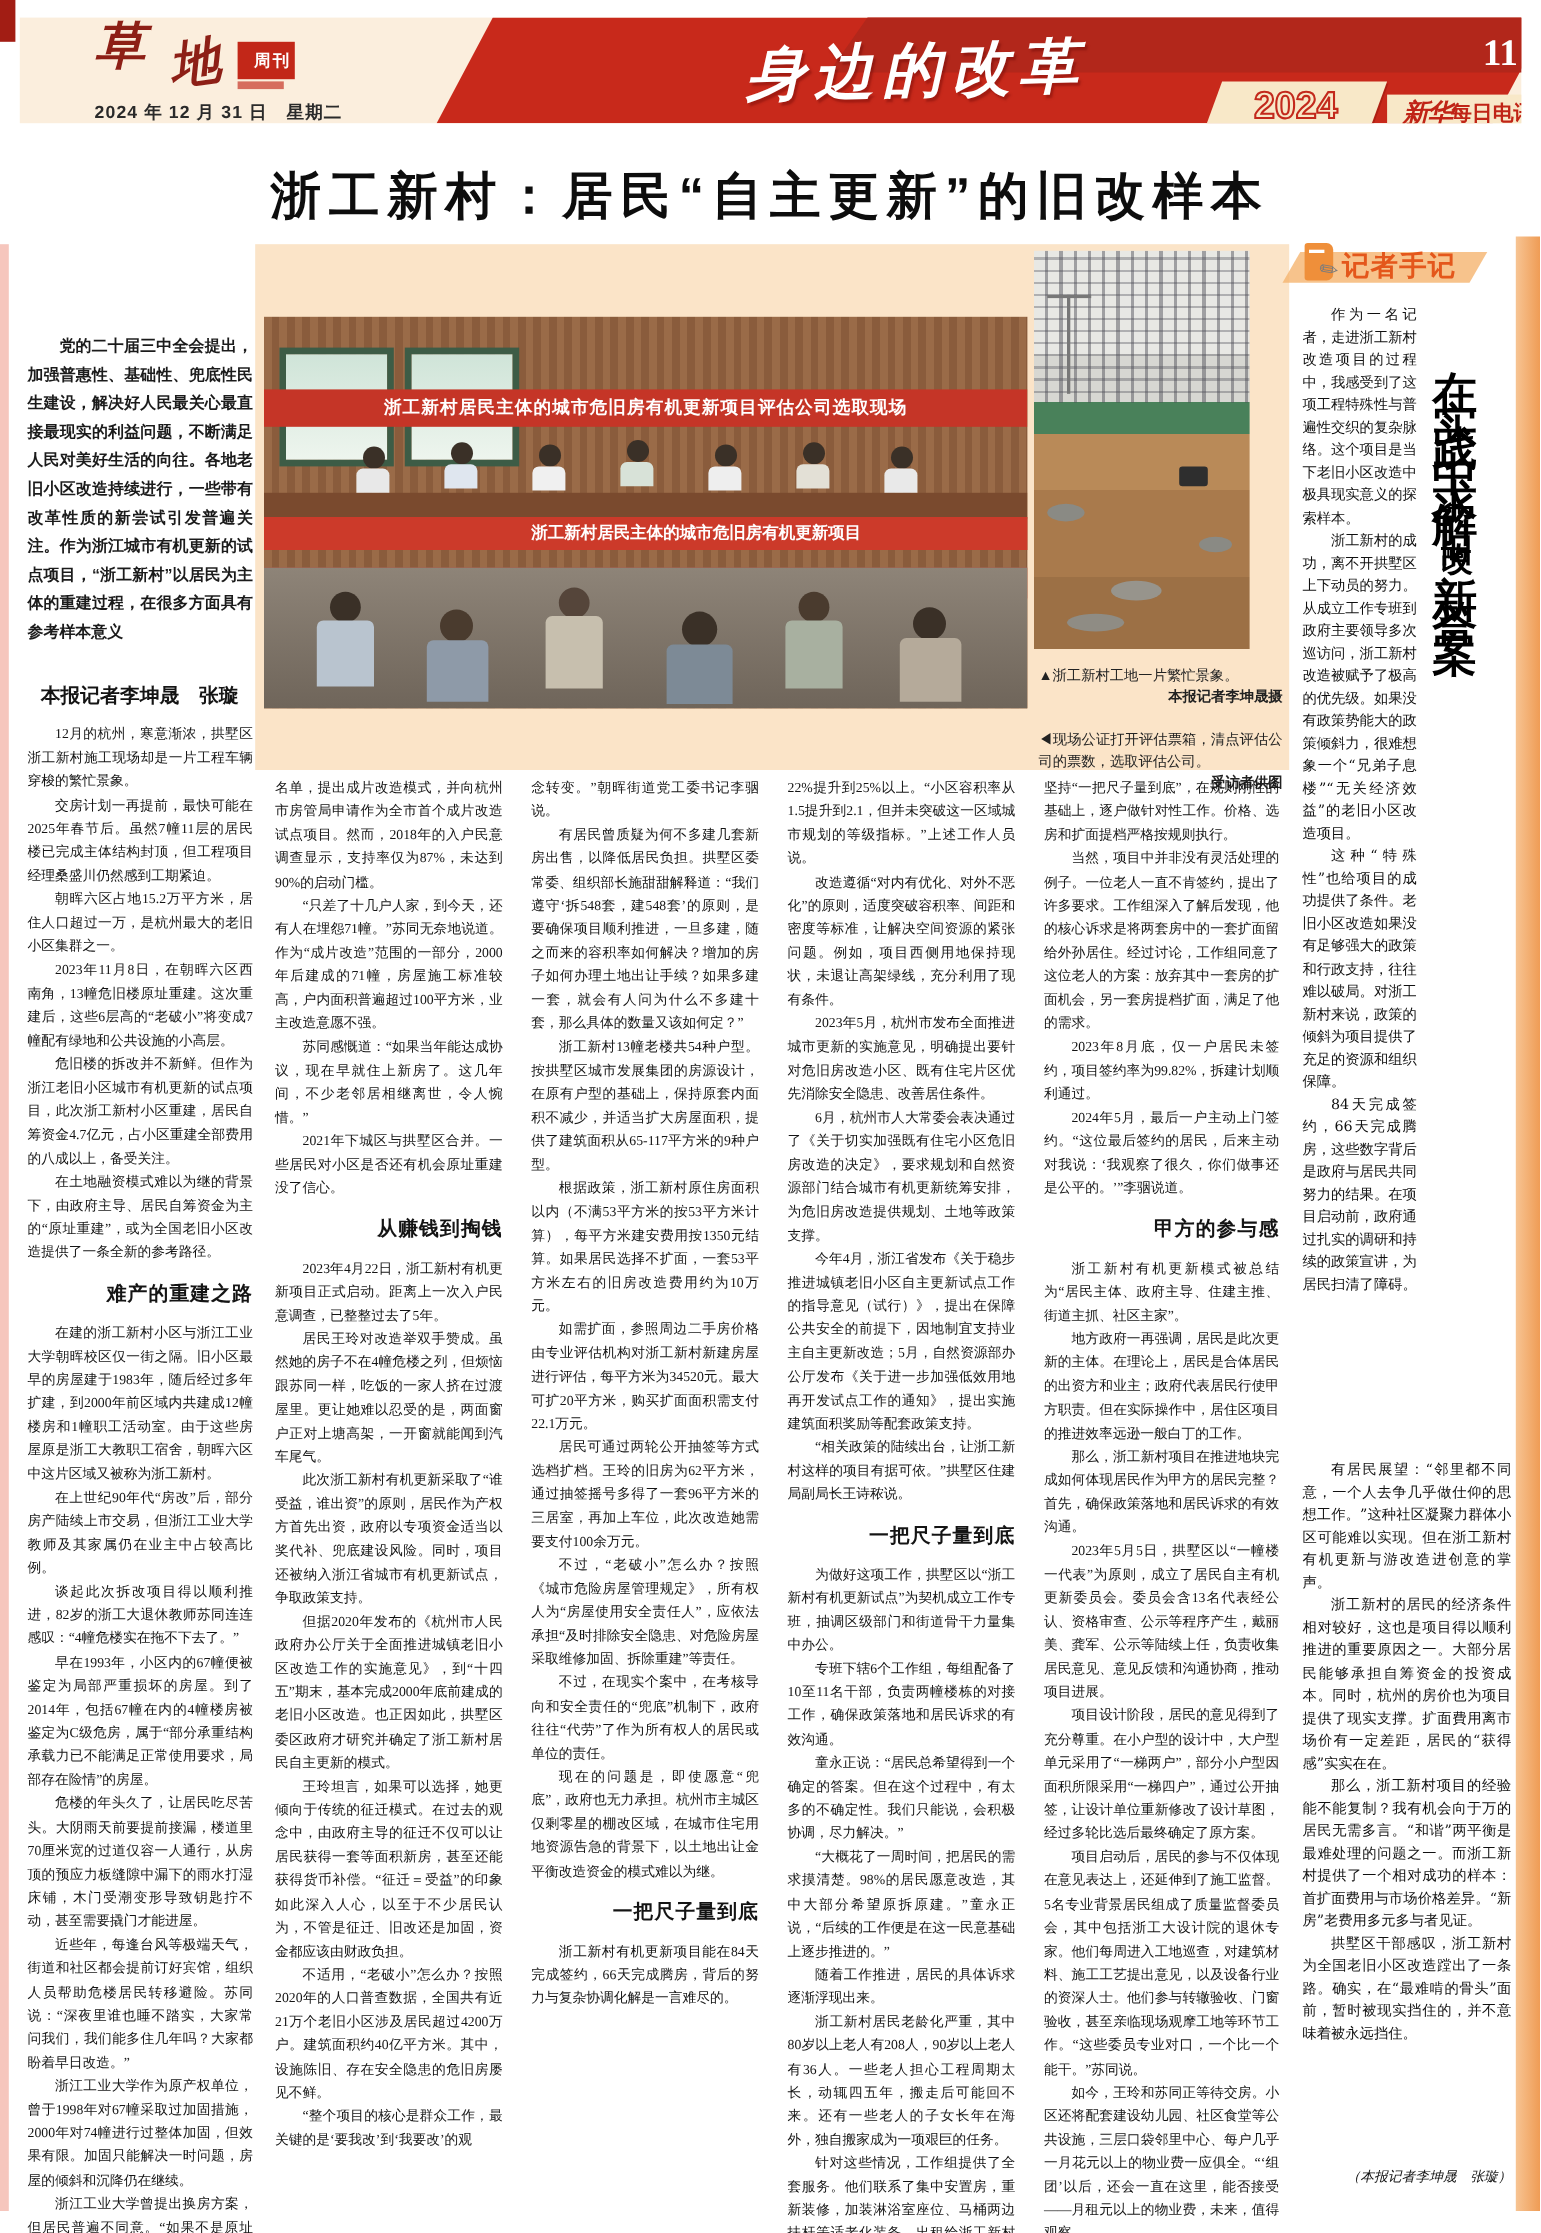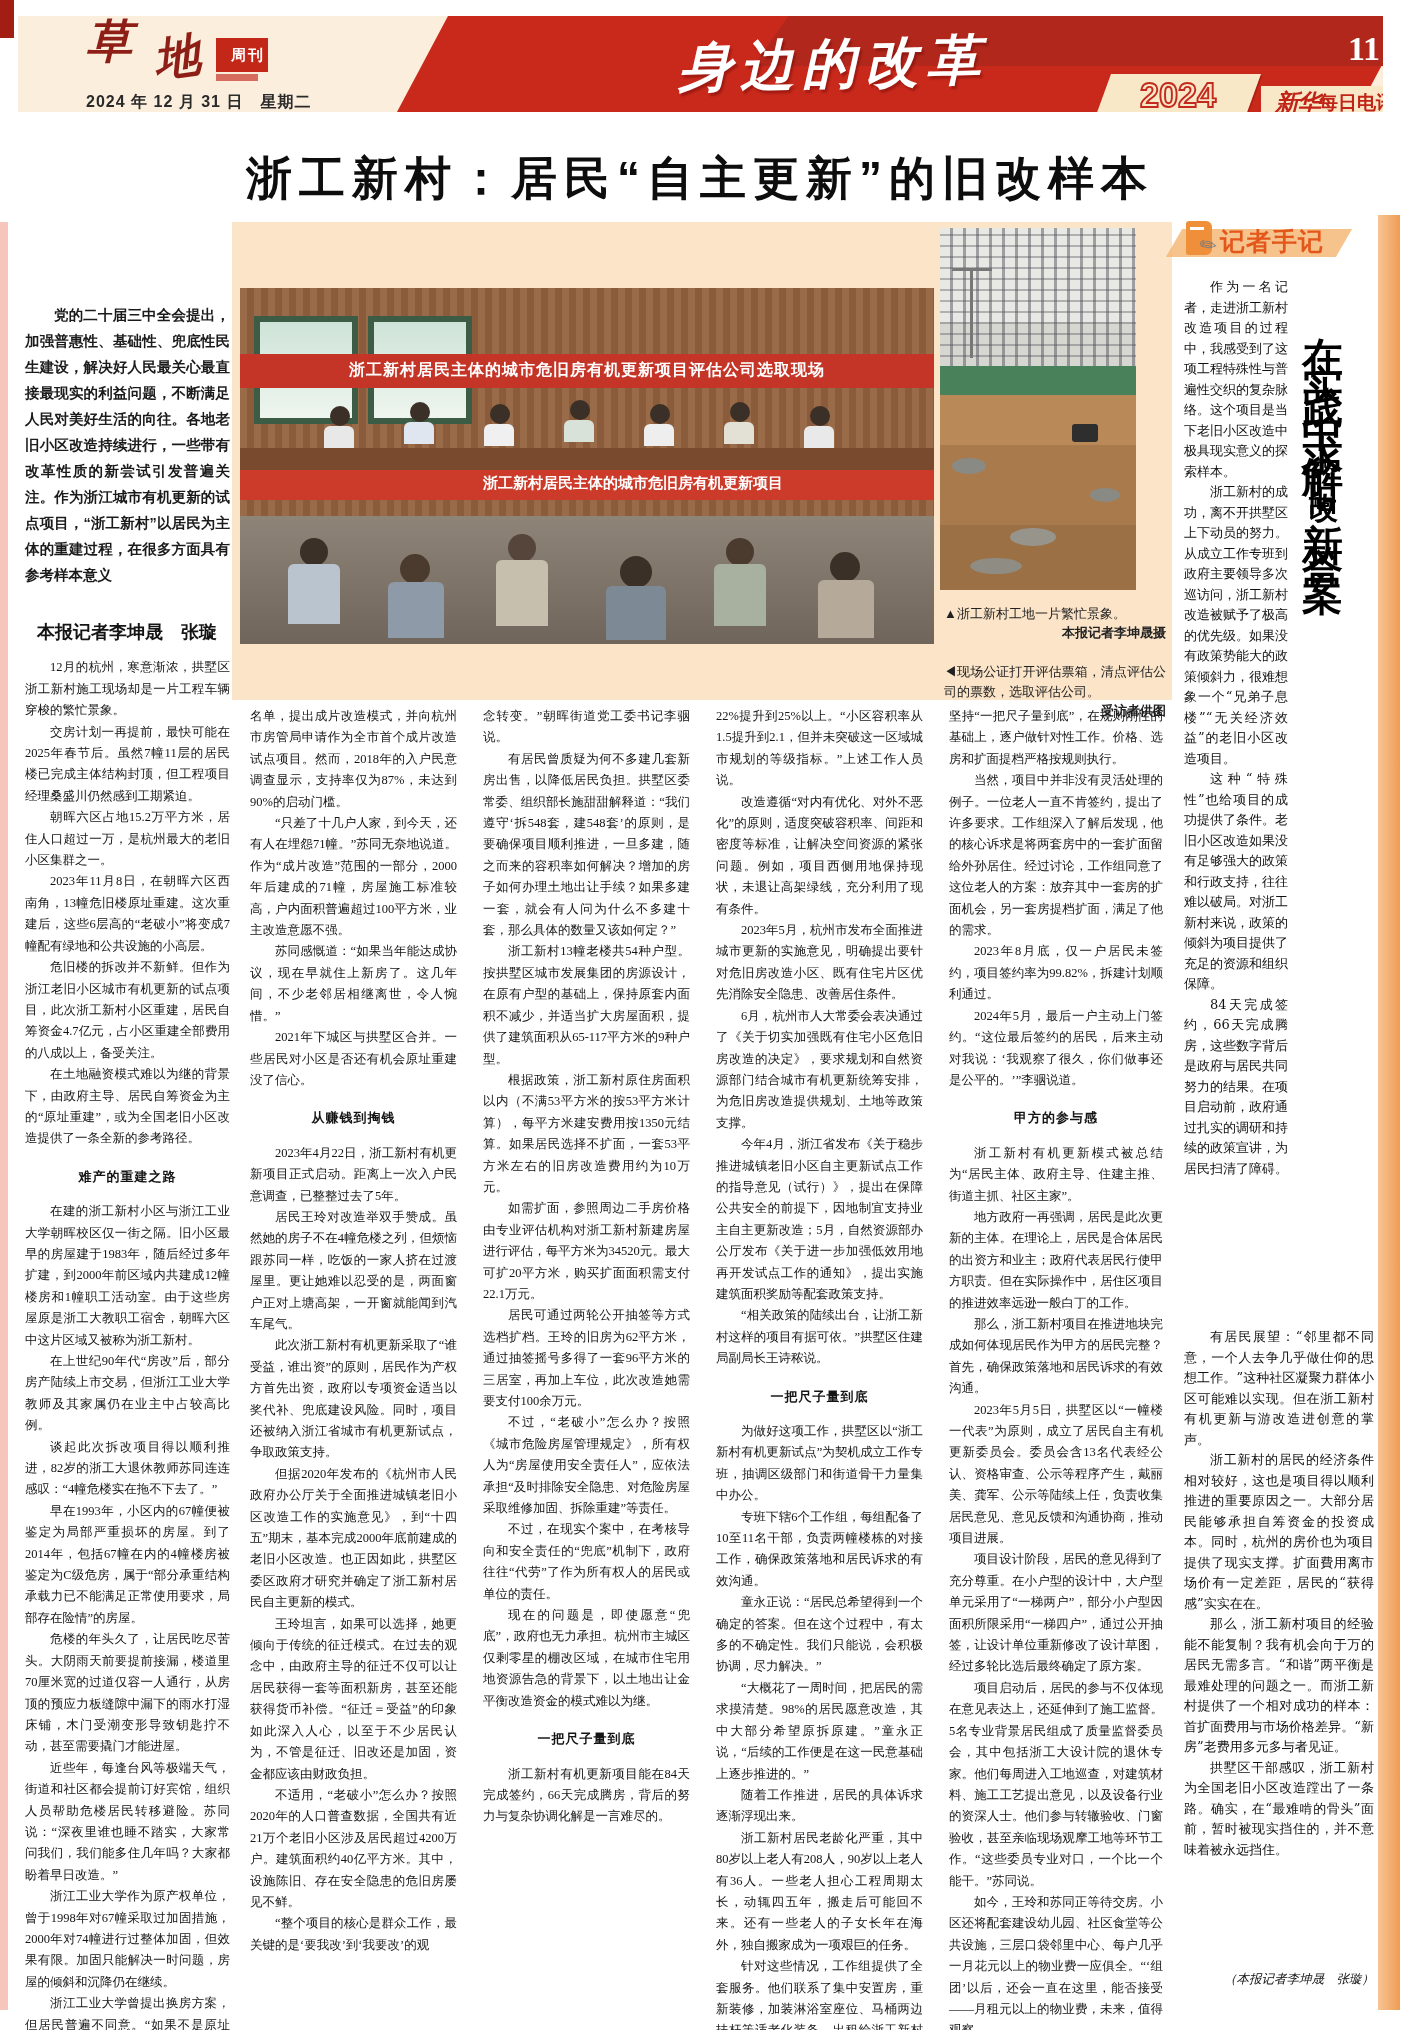--- a/index.html
+++ b/index.html
@@ -50,21 +50,21 @@
         font-family:"Liberation Sans",sans-serif;font-weight:900;font-size:46px;
         letter-spacing:7px;color:#0d0d0d;}
 
   
   #photo-panel{left:232px;top:222px;width:940px;height:478px;background:#fbe4c8;}
   #photo-meeting{left:8px;top:66px;width:694px;height:356px;overflow:hidden;
         background:repeating-linear-gradient(90deg,#9a6b48 0 7px,#8a5c3c 7px 14px);}
   .win{position:absolute;top:28px;width:92px;height:96px;background:
         linear-gradient(#cfe4d8,#eef5ee);border:6px solid #3d5c46;}
   .banner-strip{position:absolute;left:0;width:100%;background:#c53527;color:#fff;
-        font-family:Liberation Mono, monospace;text-align:center;overflow:hidden;white-space:nowrap;}
+        font-family:Liberation Serif, serif;text-align:center;overflow:hidden;white-space:nowrap;}
   #banner1{top:66px;height:34px;font-size:16px;font-weight:700;line-height:34px;letter-spacing:1px;}
   #banner2{top:182px;height:30px;font-size:15px;font-weight:700;line-height:30px;background:#cc3a2a;padding-left:46px;}
   #banner3{top:228px;height:28px;font-size:10px;line-height:16px;background:#c02f22;opacity:.95;}
   #meeting-table{position:absolute;left:0;top:160px;width:100%;height:24px;background:#7a4a2e;}
   #meeting-floor{position:absolute;left:0;top:228px;width:100%;height:128px;
         background:linear-gradient(#8e8478,#6f655a);}
   .head{position:absolute;width:20px;height:20px;border-radius:50%;background:#3a3027;}
   .shirt{position:absolute;width:30px;height:22px;border-radius:6px 6px 0 0;}
   #photo-build{left:708px;top:6px;width:196px;height:362px;overflow:hidden;background:
       linear-gradient(#e8e8e4 0 26%, #d7d7d2 26% 38%, #49815a 38% 46%, #b98a58 46% 60%, #a97a4c 60% 82%, #9c7045 82% 100%);}
@@ -87,22 +87,22 @@
   #col1{left:25px;top:230px;width:205px;}
   #col2{left:250px;top:706px;}
   #col3{left:483px;top:706px;}
   #col4{left:716px;top:706px;}
   #col5{left:949px;top:706px;width:214px;}
   .col p{margin:0;text-indent:2em;}
   .col .intro{font-family:"Liberation Sans",sans-serif;font-weight:700;font-size:14.5px;
         line-height:26px;color:#1b1b1b;margin:72px 0 34px 0;text-indent:2em;}
   .col .byline{font-family:"Liberation Sans",sans-serif;font-weight:700;font-size:18px;
         text-indent:0;margin:0 0 14px 12px;}
-  .col h2{font-family:"Liberation Sans",sans-serif;font-weight:900;font-size:13px;
-        text-align:center;margin:16px 0 14px 0;letter-spacing:1px;}
+  .col h2{font-family:"Liberation Sans",sans-serif;font-weight:900;font-size:18px;
+        text-align:right;margin:16px 0 14px 0;letter-spacing:1px;}
 
   
   #sidebar{left:1180px;top:215px;width:220px;height:1795px;background:#ffffff;}
   #sb-strip{position:absolute;right:0;top:0;width:22px;height:100%;
         background:linear-gradient(90deg,#f7c493,#ef9c55);}
   #sb-badge{position:absolute;left:0px;top:6px;width:160px;height:40px;}
   #sb-badge .bg{position:absolute;left:-6px;top:8px;width:170px;height:28px;background:#f5b46f;
         transform:skewX(-30deg);opacity:.8;}
   #sb-book{position:absolute;left:6px;top:0px;width:26px;height:34px;background:#ef8f3a;
         border-radius:3px 6px 6px 3px;}

